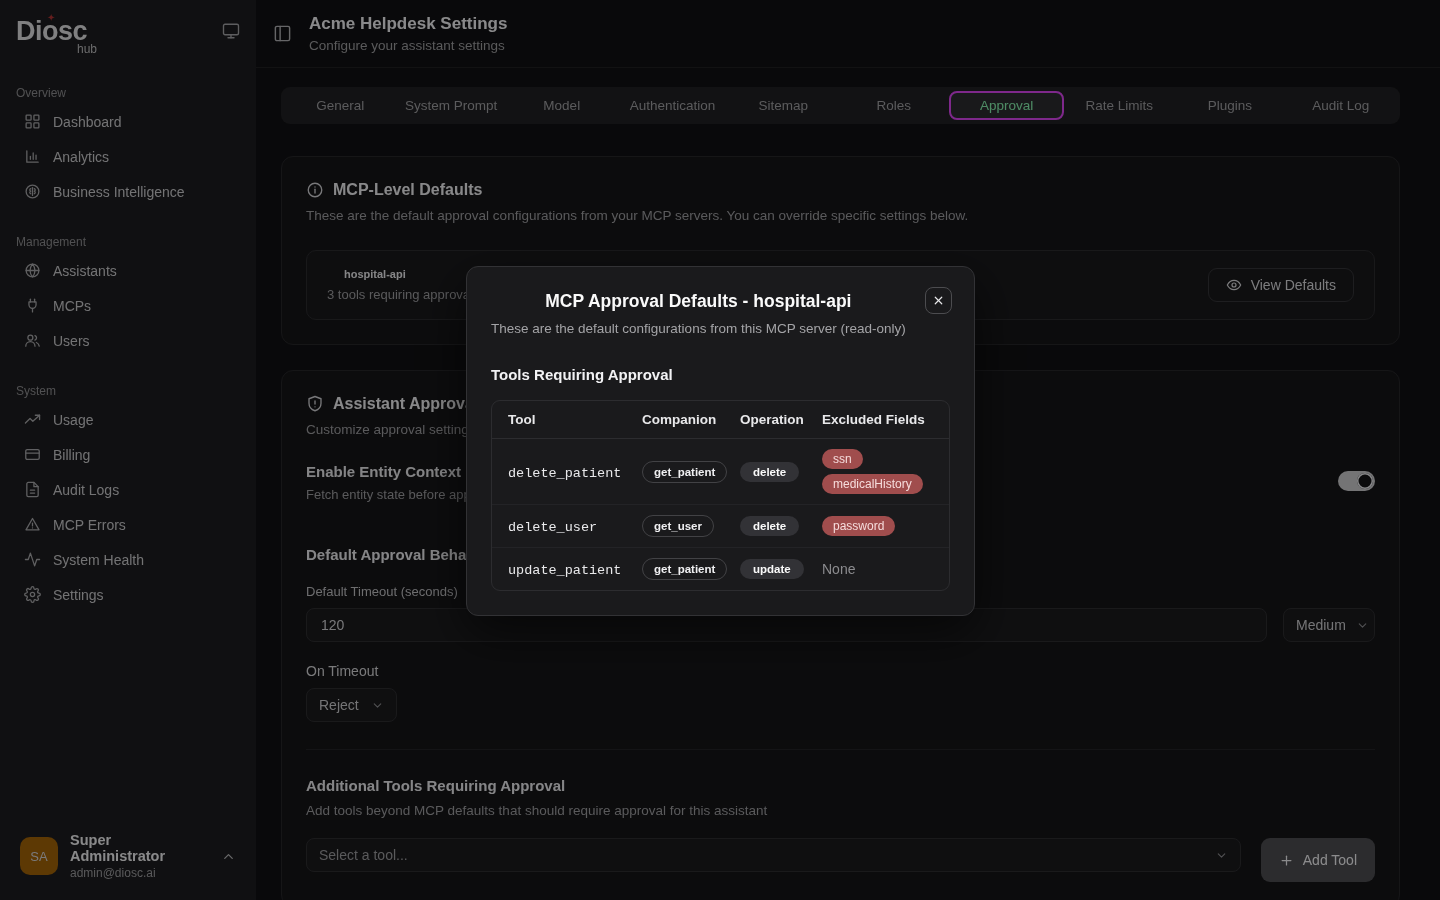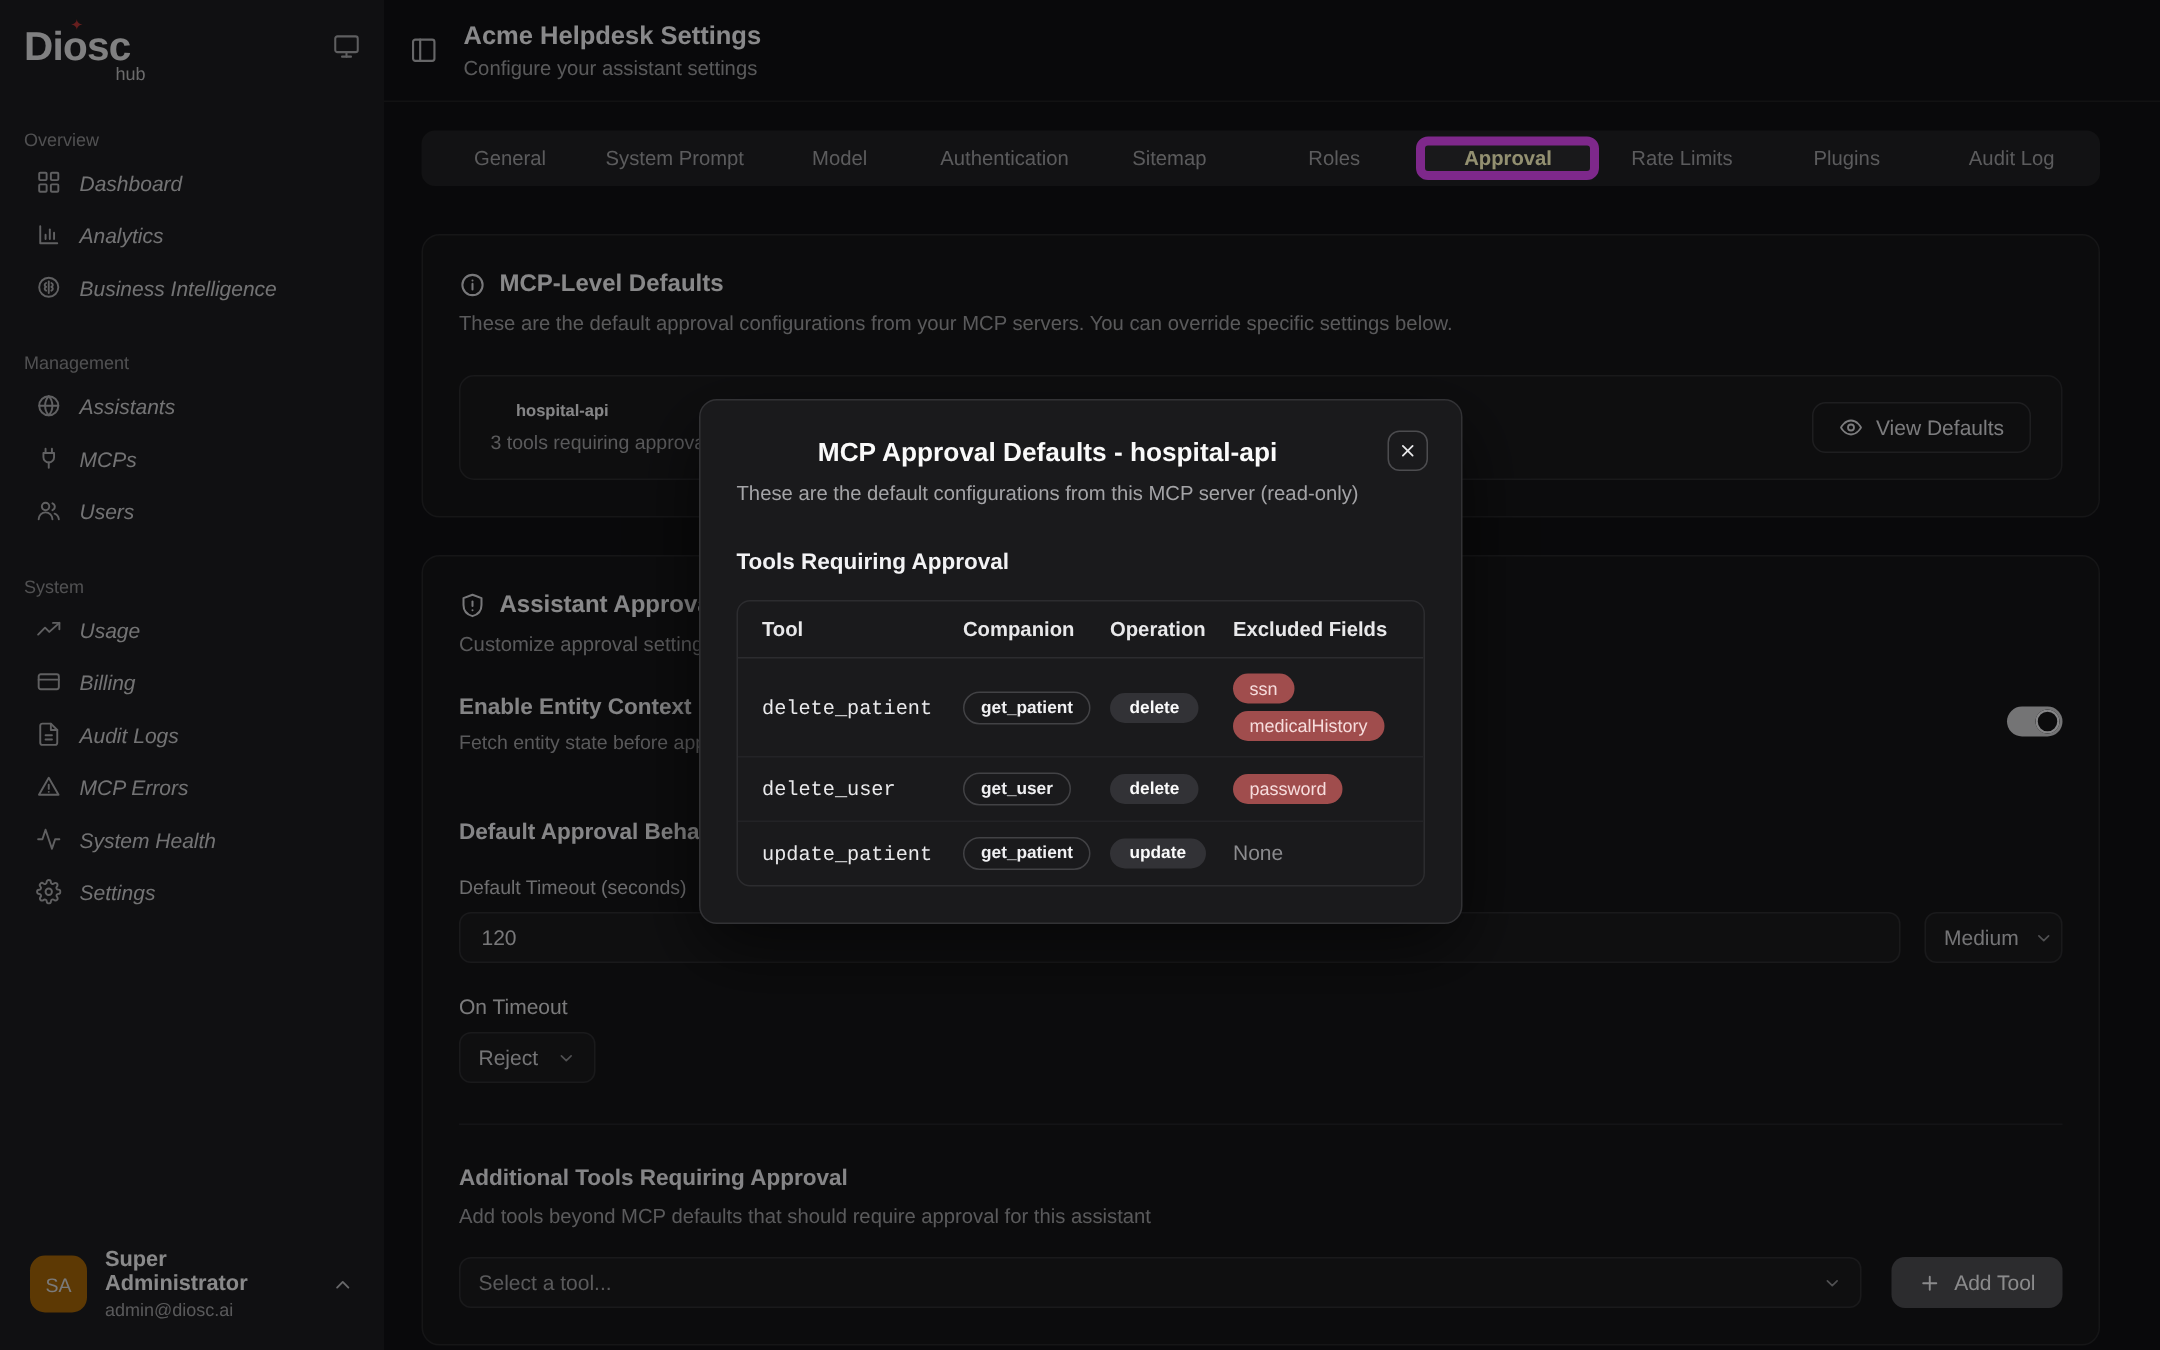--- a/index.html
+++ b/index.html
@@ -10,40 +10,40 @@
 
   
   .sidebar { position:relative; width:256px; height:900px; background:#1d1d1f; flex-shrink:0; padding:16px; }
   .logo-row { display:flex; justify-content:space-between; align-items:flex-start; }
   .logo { position:relative; height:44px; }
   .logo-name { font-size:27px; font-weight:bold; color:#dcdcde; letter-spacing:-0.5px; }
   .logo-spark { position:absolute; left:31px; top:-4px; font-size:10px; color:#b03434; }
   .logo-sub { position:absolute; left:61px; top:26px; font-size:12px; color:#b9b9bb; }
   .monitor-btn { color:#a3a3a6; margin-top:6px; cursor:pointer; }
   .nav-group-label { font-size:12px; color:#8b8b8e; margin:26px 0 4px 0; }
-  .nav-item { display:flex; align-items:flex-end; gap:12px; padding:9px 8px; border-radius:8px; color:#c6c6c9; font-size:14px; cursor:pointer;font-style:italic; }
+  .nav-item { display:flex; align-items:flex-end; gap:12px; padding:9px 8px; border-radius:8px; color:#c6c6c9; font-size:14px; cursor:pointer; }
   .nav-item .ni-icon { color:#a6a6a9; flex-shrink:0; }
   .user-box { position:absolute; left:12px; right:12px; bottom:12px; display:flex; align-items:center; gap:12px; padding:8px; border-radius:10px; cursor:pointer; }
   .avatar { width:38px; height:38px; border-radius:10px; background:#a16207; color:#d2d2d4; display:flex; align-items:center; justify-content:center; font-size:13px; }
   .user-meta { flex:1; }
   .user-name { font-size:14.5px; font-weight:bold; color:#ececee; }
   .user-email { font-size:12px; color:#9a9a9d; margin-top:2px; }
   .user-chevron { color:#b5b5b8; }
 
   
   .main { flex:1; background:#111113; position:relative; }
   .topbar { height:68px; display:flex; align-items:center; gap:17px; padding-left:17px; border-bottom:1px solid #1f1f22; }
   .panel-toggle { color:#b0b0b3; cursor:pointer; }
   .page-title { font-size:17px; font-weight:bold; color:#ededef; }
   .page-subtitle { font-size:13.5px; color:#9b9b9e; margin-top:4px; }
 
   .content { padding:19px 40px 0 25px; }
   .tabstrip { height:37px; background:#202023; border-radius:9px; display:flex; align-items:stretch; padding:4px; }
   .tab { flex:1; display:flex; align-items:center; justify-content:center; font-size:13.5px; color:#9d9da0; border-radius:8px; cursor:pointer; white-space:nowrap; }
-  .tab.active { background:#2c2c30; border:6px solid #d946ef; color:#fef9c3; font-weight:bold; }
+  .tab.active { background:#2c2c30; border:2px solid #d946ef; color:#86efac; font-weight:normal; }
 
   .card { background:#161618; border:1px solid #262629; border-radius:12px; padding:24px; margin-top:32px; }
   .card + .card { margin-top:25px; }
   .sec-head { display:flex; align-items:center; gap:9px; }
   .sec-head .sh-icon { color:#cfcfd2; }
   .sec-title { font-size:16px; font-weight:bold; color:#ebebed; }
   .sec-desc { font-size:13.5px; color:#9b9b9e; margin-top:9px; }
 
   .server-card { margin-top:27px; background:#19191b; border:1px solid #2b2b2e; border-radius:10px; padding:17px 20px; display:flex; align-items:center; justify-content:space-between; }
   .server-name { font-size:11px; font-weight:bold; color:#e6e6e8;margin-left:17px; }
@@ -61,21 +61,21 @@
   .form-row { display:flex; gap:16px; margin-top:9px; }
   .text-input { flex:1; height:34px; background:#1b1b1d; border:1px solid #2d2d30; border-radius:8px; color:#cfcfd2; font-size:14px; padding:0 14px; font-family:inherit; outline:none; }
   .select { height:34px; background:#1b1b1d; border:1px solid #2d2d30; border-radius:8px; color:#c9c9cc; font-size:14px; padding:0 12px; display:flex; align-items:center; gap:10px; justify-content:space-between; cursor:pointer; }
   .select .chev { color:#8b8b8e; }
   .select.w-med { width:92px; flex:none; }
   .select.w-sm { width:91px; flex:none; }
   .divider { border-top:1px solid #242427; margin-top:27px; }
 
   .addrow { display:flex; gap:20px; margin-top:20px; }
   .select.grow { flex:1; color:#9b9b9e; }
-  .btn-solid { display:flex; align-items:center; gap:9px; background:#4c4c50; border:none; border-radius:9px; padding:0 18px; height:34px; font-size:14px; color:#f0f0f2; cursor:pointer; font-family:inherit; }
+  .btn-solid { display:flex; align-items:center; gap:9px; background:#4c4c50; border:none; border-radius:9px; padding:0 18px; height:44px; font-size:14px; color:#f0f0f2; cursor:pointer; font-family:inherit; }
 
   
   .overlay { position:fixed; inset:0; background:rgba(0,0,0,0.42); z-index:50; }
   .modal { position:fixed; left:466px; top:266px; width:509px; z-index:60; background:#1a1a1c; border:1px solid #323235; border-radius:12px; padding:24px; box-shadow:0 18px 50px rgba(0,0,0,0.6); }
   .modal-head { display:flex; align-items:flex-start; justify-content:space-between; }
   .modal-title { font-size:17.5px; font-weight:bold; color:#fafafa;text-align:center; }
   .modal-sub { font-size:13.5px; color:#a4a4a7; margin-top:9px; }
   .modal-close { width:27px; height:27px; border-radius:8px; border:1.5px solid #4c4c4f; background:transparent; color:#e8e8ea; display:flex; align-items:center; justify-content:center; cursor:pointer; flex-shrink:0; margin:-4px -2px 0 0; }
   .modal-sec-title { font-size:15px; font-weight:bold; color:#f2f2f4; margin-top:30px; }
 

